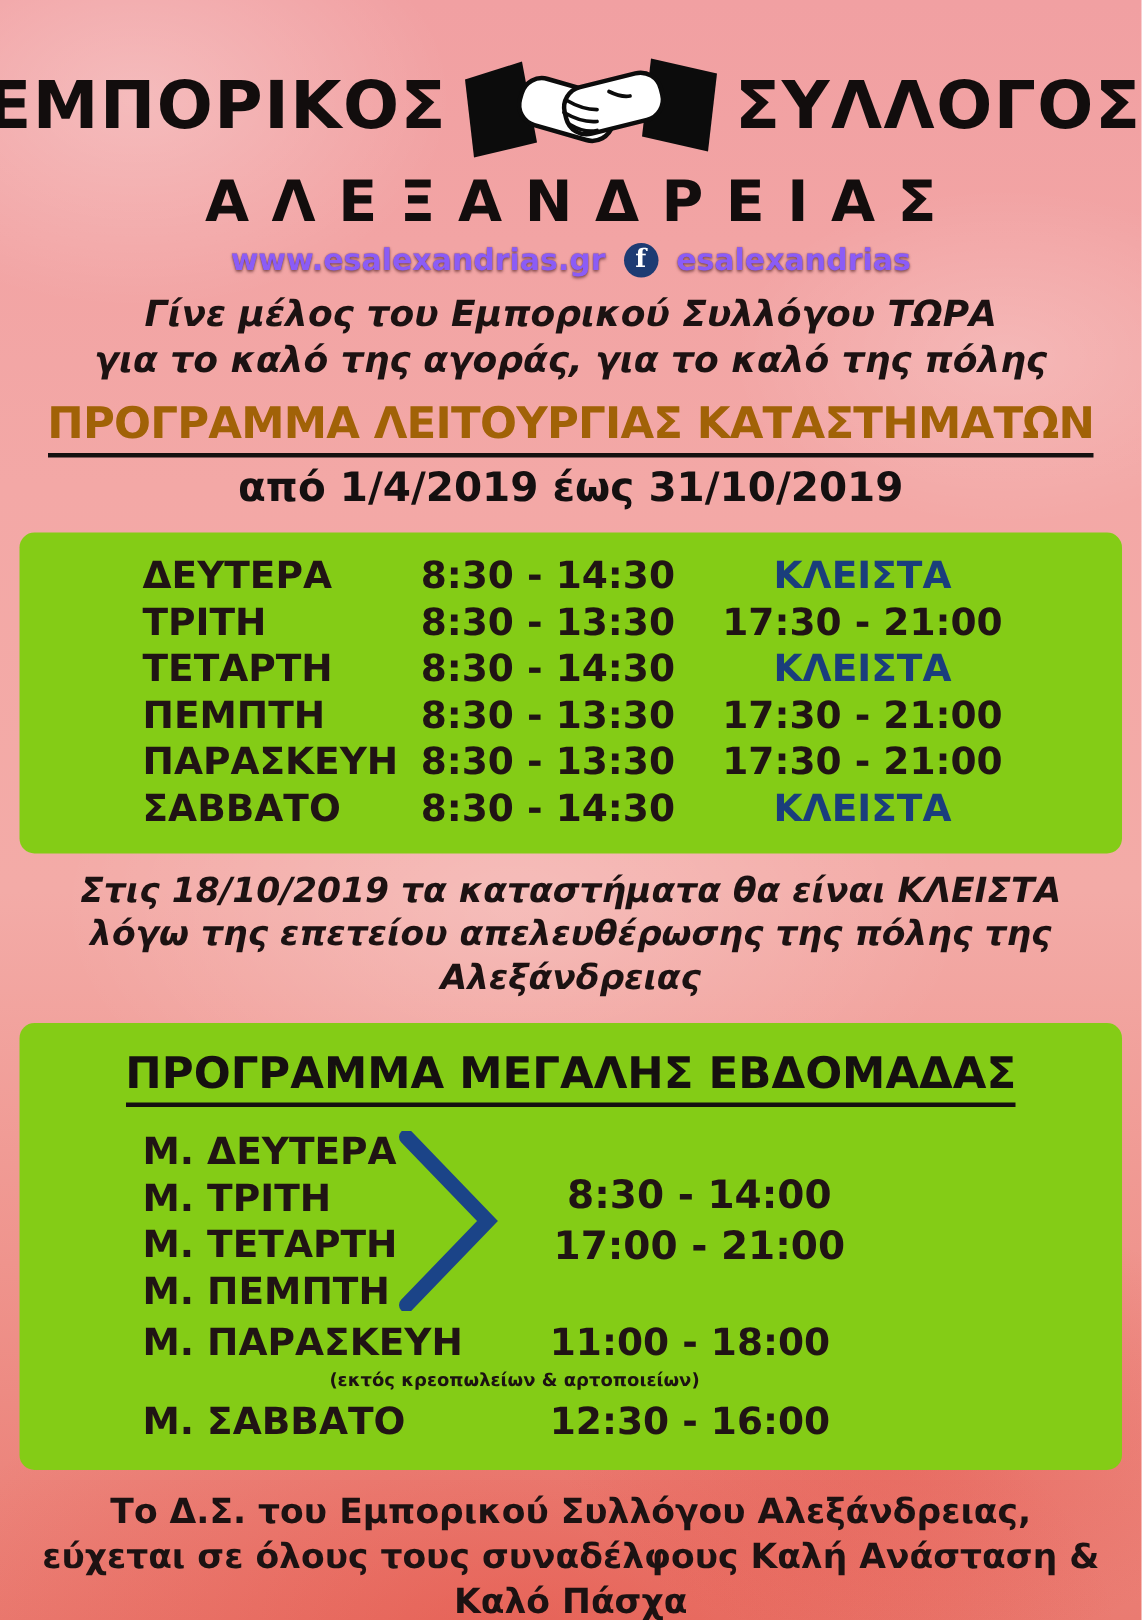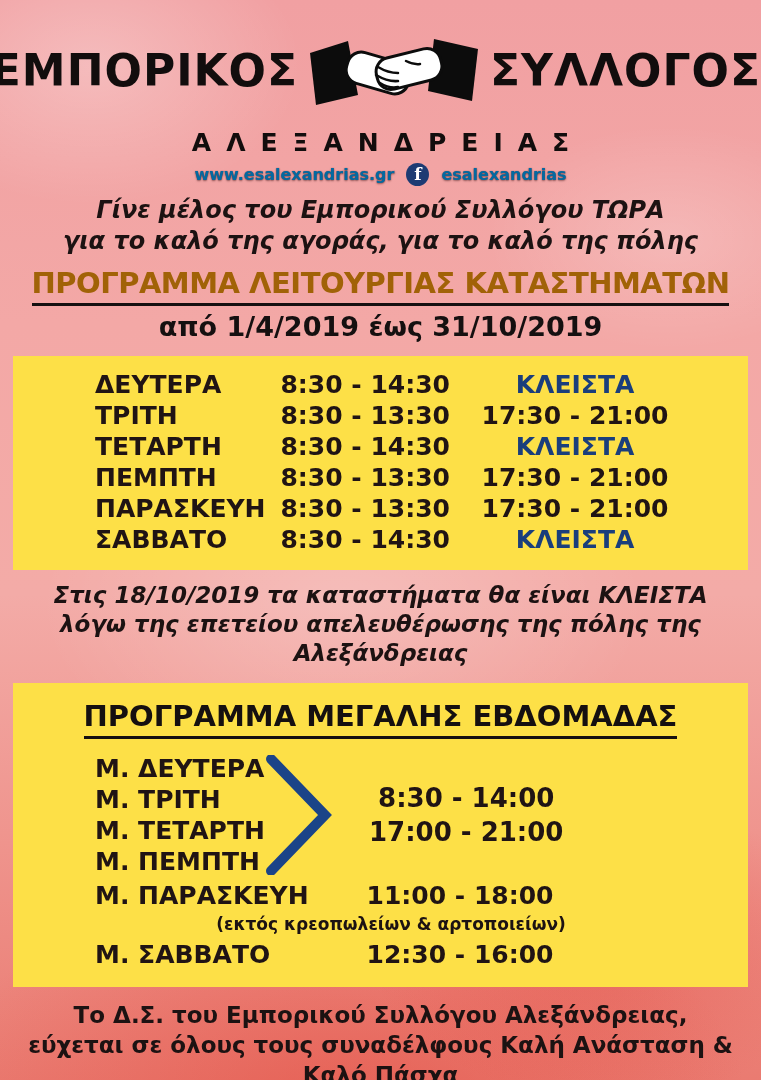--- a/index.html
+++ b/index.html
@@ -13,38 +13,38 @@
       radial-gradient(ellipse 420px 240px at 45% 56%, rgba(255,255,255,.22), transparent 72%),
       radial-gradient(ellipse 320px 200px at 80% 88%, rgba(222,52,40,.30), transparent 75%),
       radial-gradient(ellipse 520px 300px at 45% 102%, rgba(224,58,44,.38), transparent 78%),
       linear-gradient(180deg,#f1a0a2 0%,#f3a8a6 30%,#f3aba7 55%,#ef948d 78%,#ea7b71 100%);
   }
   .poster{width:100%;height:100%;box-sizing:border-box;padding-top:32px;}
   
   .title-row{display:flex;align-items:center;justify-content:flex-end;gap:10px;height:76px;}
   .main-title{font-size:44px;font-weight:bold;letter-spacing:1px;color:#120d0d;}
   .logo-wrap{width:172px;height:74px;flex:0 0 auto;}
-  .org-subtitle{text-align:center;font-size:25px;font-weight:bold;color:#120d0d;
-    letter-spacing:15px;margin-top:20px;text-indent:15px;}
+  .org-subtitle{text-align:center;font-size:38px;font-weight:bold;color:#120d0d;
+    letter-spacing:15px;margin-top:4px;text-indent:15px;}
   .web-row{display:flex;align-items:center;justify-content:center;gap:12px;margin-top:3px;height:28px;}
-  .web-text{font-size:16px;font-weight:bold;color:#0369a1;
+  .web-text{font-size:20px;font-weight:bold;color:#8b5cf6;
     text-shadow:0 1px 2px rgba(70,25,25,.55), 0 0 1px rgba(70,25,25,.5);}
   .fb-badge{width:23px;height:23px;border-radius:50%;background:#1d3b73;color:#ffffff;
     display:inline-flex;align-items:center;justify-content:center;
     font-size:17px;font-weight:bold;font-family:"DejaVu Serif",serif;}
   
   .intro{margin-top:7px;text-align:center;font-style:italic;font-weight:bold;
     font-size:24px;line-height:31px;color:#1c1212;}
   
   .sec-title{margin-top:9px;text-align:center;}
   .sec-title span{display:inline-block;font-size:29px;font-weight:bold;letter-spacing:-0.5px;
     color:#a16207;border-bottom:3px solid #151010;padding-bottom:3px;}
   .period{margin-top:5px;text-align:center;font-size:27px;font-weight:bold;color:#151010;}
   
-  .panel{margin:14px 13px 0 13px;background:#fde047;border-radius:0;}
+  .panel{margin:14px 13px 0 13px;background:#84cc16;border-radius:10px;}
   .panel1{padding:13px 0 15px 0;}
   .sched-row{display:grid;grid-template-columns:165px 190px 250px;
     padding-left:82px;height:31px;align-items:center;}
   .sched-day{font-size:25px;font-weight:bold;text-align:left;}
   .sched-am{font-size:25px;font-weight:bold;text-align:right;}
   .sched-pm{font-size:25px;font-weight:bold;text-align:center;}
   .sched-pm.closed{color:#1a3e7c;}
   
   .note{margin-top:11px;text-align:center;font-style:italic;font-weight:bold;
     font-size:23px;line-height:29px;color:#1c1212;}
@@ -56,21 +56,21 @@
   .hw-group{display:flex;margin-top:14px;padding-left:82px;}
   .hw-days{width:170px;}
   .hw-day{font-size:25px;font-weight:bold;height:31px;display:flex;align-items:center;}
   .hw-chevron{width:82px;display:flex;align-items:center;}
   .hw-times{align-self:center;text-align:center;margin-left:22px;
     font-size:26px;font-weight:bold;line-height:34px;}
   .hw-row{display:flex;align-items:center;padding-left:82px;height:33px;margin-top:2px;}
   .hw-row .hw-rday{width:250px;font-size:25px;font-weight:bold;}
   .hw-row .hw-rtime{width:230px;text-align:center;font-size:25px;font-weight:bold;}
   .hw-small-note{padding-left:95px;text-align:center;width:470px;
-    font-size:17px;font-weight:bold;margin-top:2px;color:#1c1212;margin-left:48px;}
+    font-size:12px;font-weight:bold;margin-top:2px;color:#1c1212;}
   .hw-row.sat{margin-top:4px;}
   
   .wishes{margin-top:13px;text-align:center;font-weight:bold;font-size:23px;
     line-height:30px;color:#1c1212;}
   .slogan{margin-top:9px;text-align:center;font-family:"DejaVu Serif",serif;
     font-style:italic;font-size:37px;letter-spacing:2px;color:#241c1c;
     transform:rotate(-2deg);}
 </style>
 </head>
 <body>

